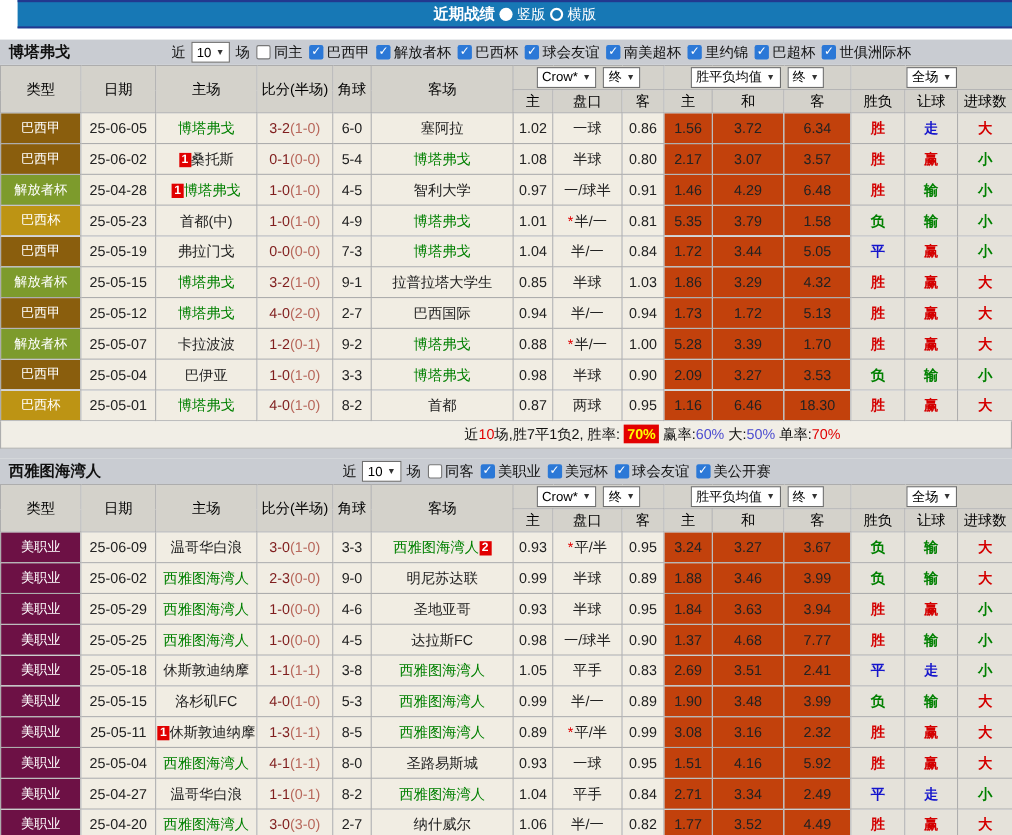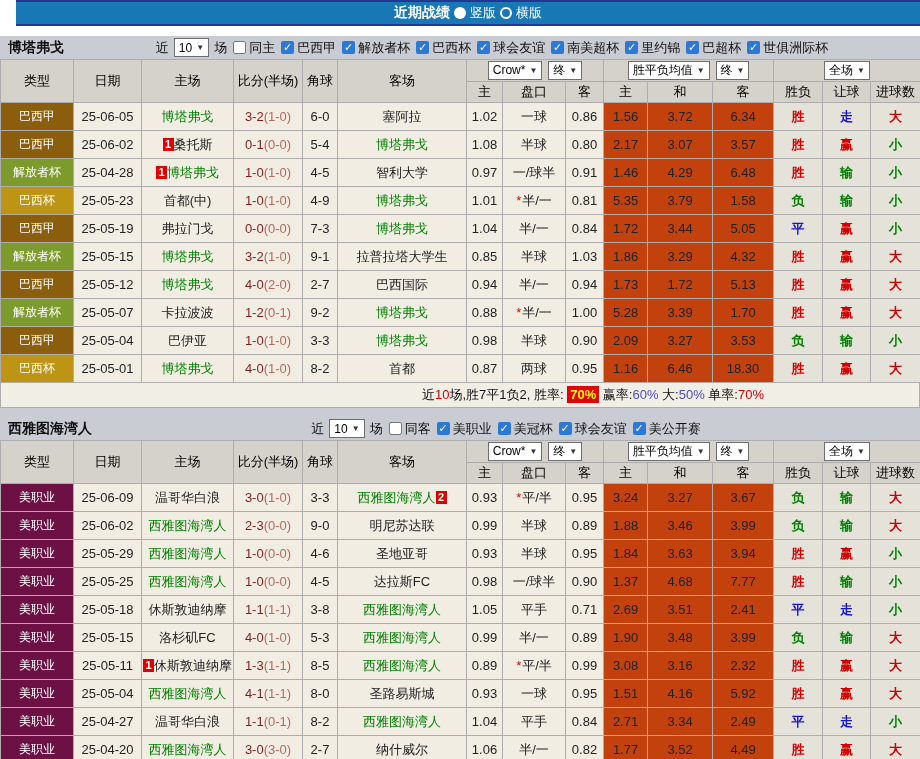--- a/index.html
+++ b/index.html
@@ -505,21 +505,21 @@
         </tr>
         <tr>
           <td class="league" style="background: rgb(109, 17, 69);">美职业</td>
           <td>25-05-18</td>
           <td class=""><span class="plain teamlink">休斯敦迪纳摩</span></td>
           <td><span class="sc">1-1</span><span class="half">(1-1)</span></td>
           <td>3-8</td>
           <td class=""><span class="focus teamlink">西雅图海湾人</span></td>
           <td>1.05</td>
           <td>平手</td>
-          <td>0.71</td>
+          <td>0.83</td>
           <td class="c-avg">2.69</td>
           <td class="c-avg">3.51</td>
           <td class="c-avg">2.41</td>
           <td class="c-res t-draw">平</td>
           <td class="c-res t-draw">走</td>
           <td class="c-res t-lose">小</td>
         </tr>
         <tr>
           <td class="league" style="background: rgb(109, 17, 69);">美职业</td>
           <td>25-05-15</td>

